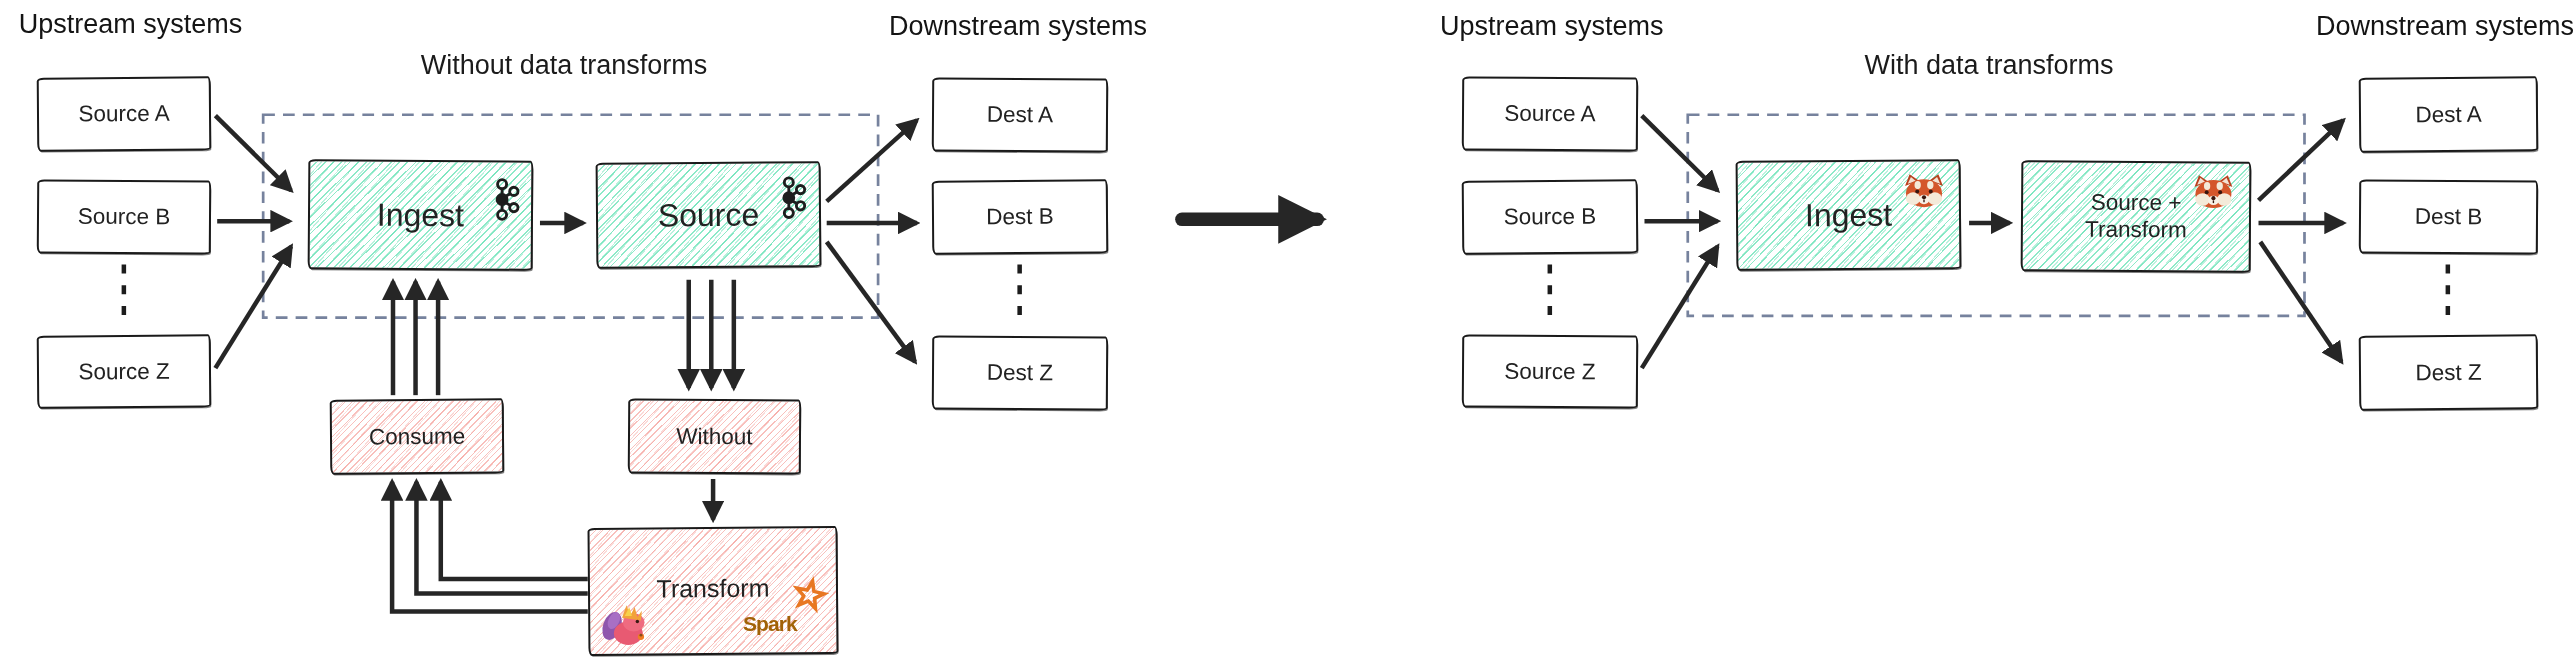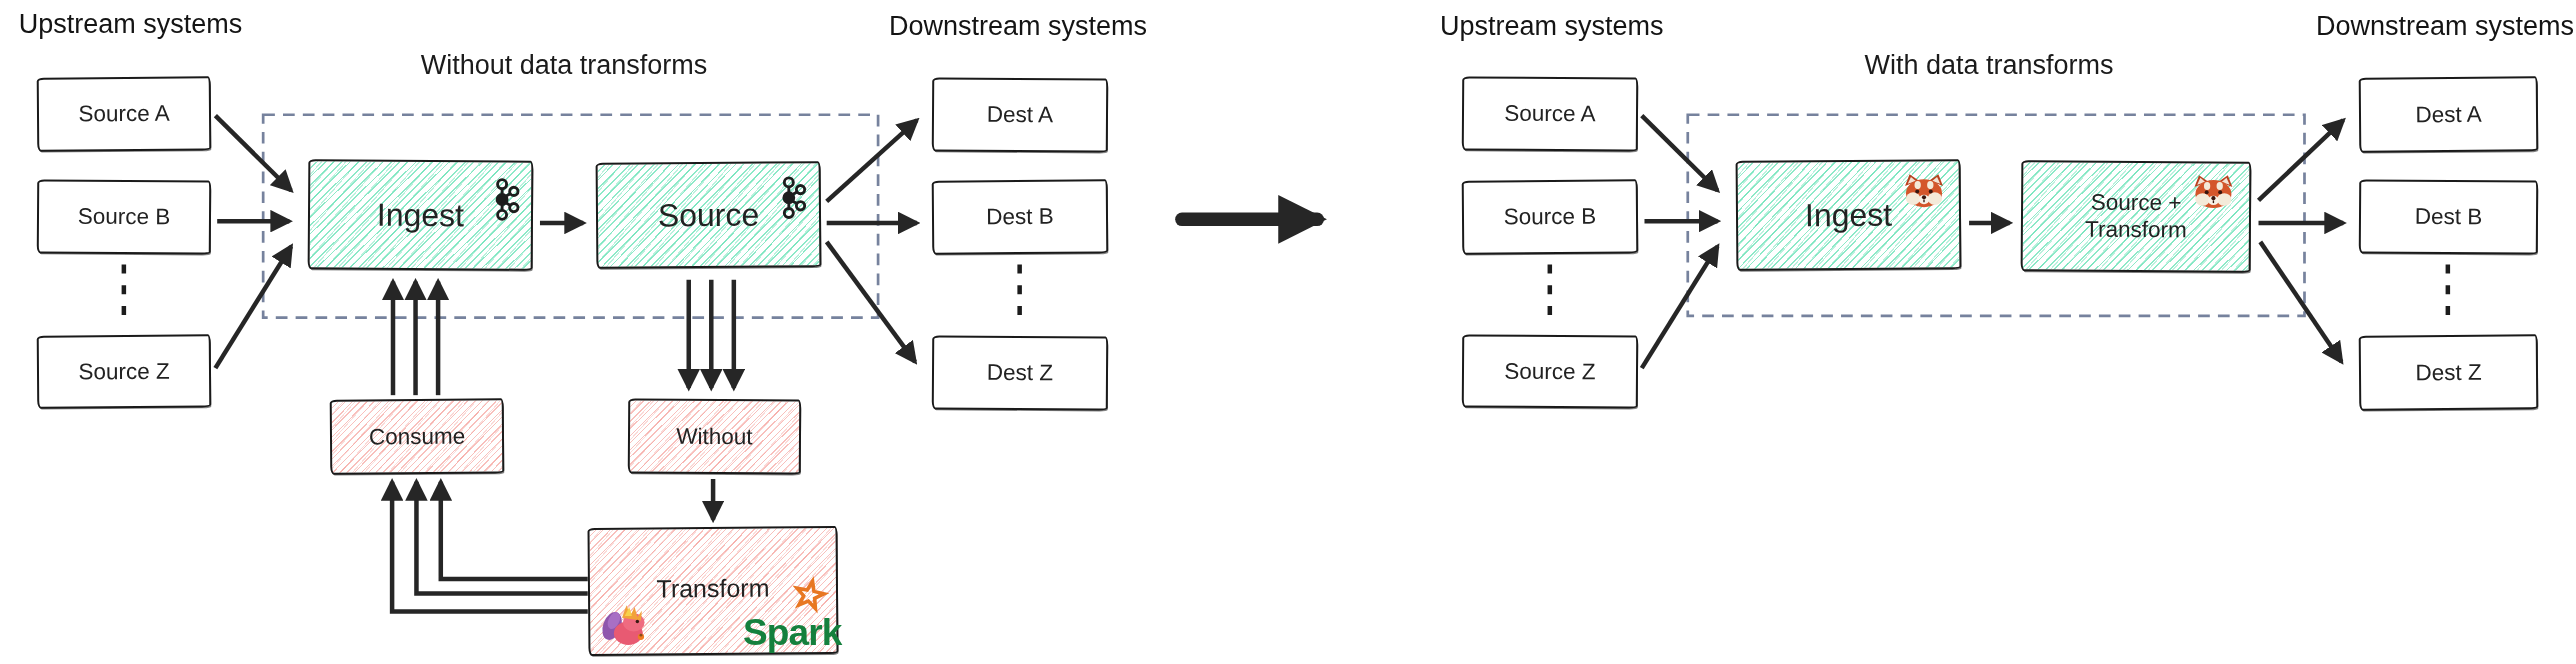--- a/index.html
+++ b/index.html
@@ -25,22 +25,22 @@
       repeating-linear-gradient(131deg, rgba(104,226,182,0) 0px, rgba(104,226,182,0) 8px, rgba(104,226,182,.45) 8px, rgba(104,226,182,.45) 9.2px);
   }
   .hatch-pink{
     background-image:
       repeating-linear-gradient(135deg, rgba(244,150,144,0) 0px, rgba(244,150,144,0) 4.1px, rgba(244,150,144,.6) 4.1px, rgba(244,150,144,.6) 5.1px),
       repeating-linear-gradient(132deg, rgba(244,150,144,0) 0px, rgba(244,150,144,0) 8px, rgba(244,150,144,.35) 8px, rgba(244,150,144,.35) 9px);
   }
   .two-line{line-height:1.18;font-size:22.5px;}
   .transform-box{align-items:flex-start;padding-top:45px;font-size:25px;}
 
-  .spark-word{position:absolute;left:735px;top:612px;font-size:37px;font-weight:700;
-              letter-spacing:-0.9px;color:#15803d;font-style:normal;}
+  .spark-word{position:absolute;left:735px;top:612px;font-size:21px;font-weight:700;
+              letter-spacing:-0.9px;color:#a16207;font-style:normal;}
   svg.overlay{position:absolute;left:0;top:0;pointer-events:none;}
 </style>
 </head>
 <body>
 
 <div class="canvas">
 
   <div class="hdr" style="left:10.8px;top:9px;">Upstream systems</div>
   <div class="hdr" style="left:881px;top:10.8px;">Downstream systems</div>
   <div class="ttl" style="left:407px;top:50px;width:298px;">Without data transforms</div>

